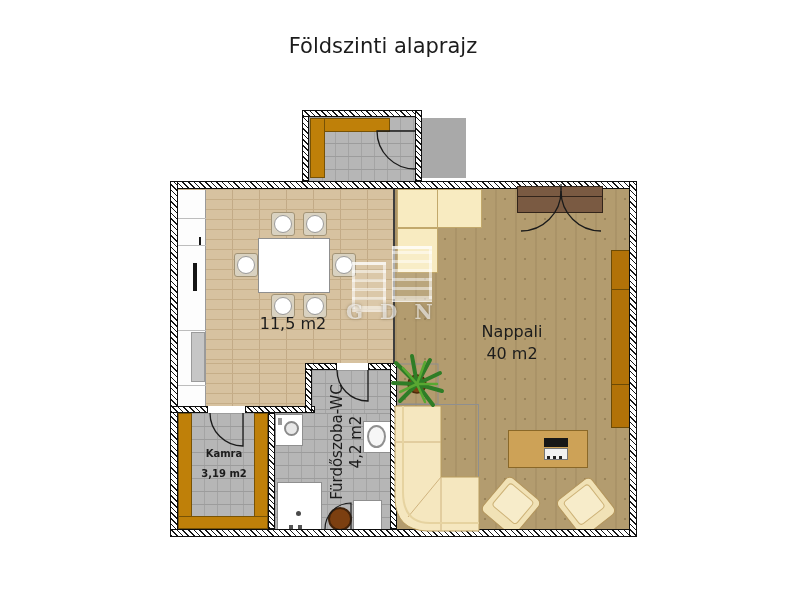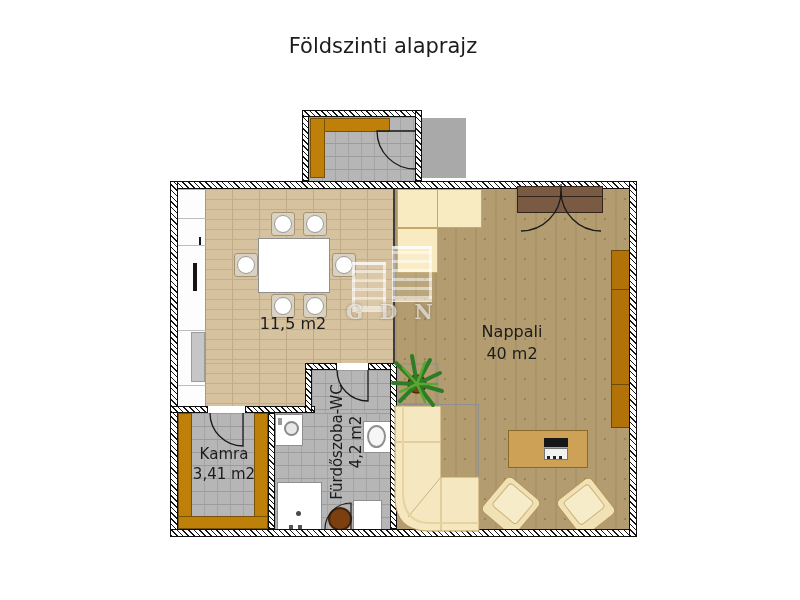--- a/index.html
+++ b/index.html
@@ -185,22 +185,22 @@
     <div class="wm-text" style="left:4px;top:62px;">GDN</div>
   </div>
 
   <div class="label" style="left:293px;top:313px;transform:translateX(-50%);font-size:16px;line-height:22px;">
     <div>11,5 m2</div>
   </div>
   <div class="label" style="left:512px;top:321px;transform:translateX(-50%);font-size:16px;line-height:22px;">
     <div>Nappali</div>
     <div>40 m2</div>
   </div>
-  <div class="label" style="left:224px;top:444px;transform:translateX(-50%);font-size:15px;line-height:20px;">
+  <div class="label" style="left:224px;top:444px;transform:translateX(-50%);font-size:10px;line-height:20px;font-weight:bold;">
     <div>Kamra</div>
-    <div>3,41 m2</div>
+    <div>3,19 m2</div>
   </div>
   <div class="label" style="left:268px;top:422px;width:160px;height:40px;transform:rotate(-90deg);font-size:15px;line-height:19px;">
     <div>Fürdőszoba-WC</div>
     <div>4,2 m2</div>
   </div>
 
 </div>
 
 </body></html>

